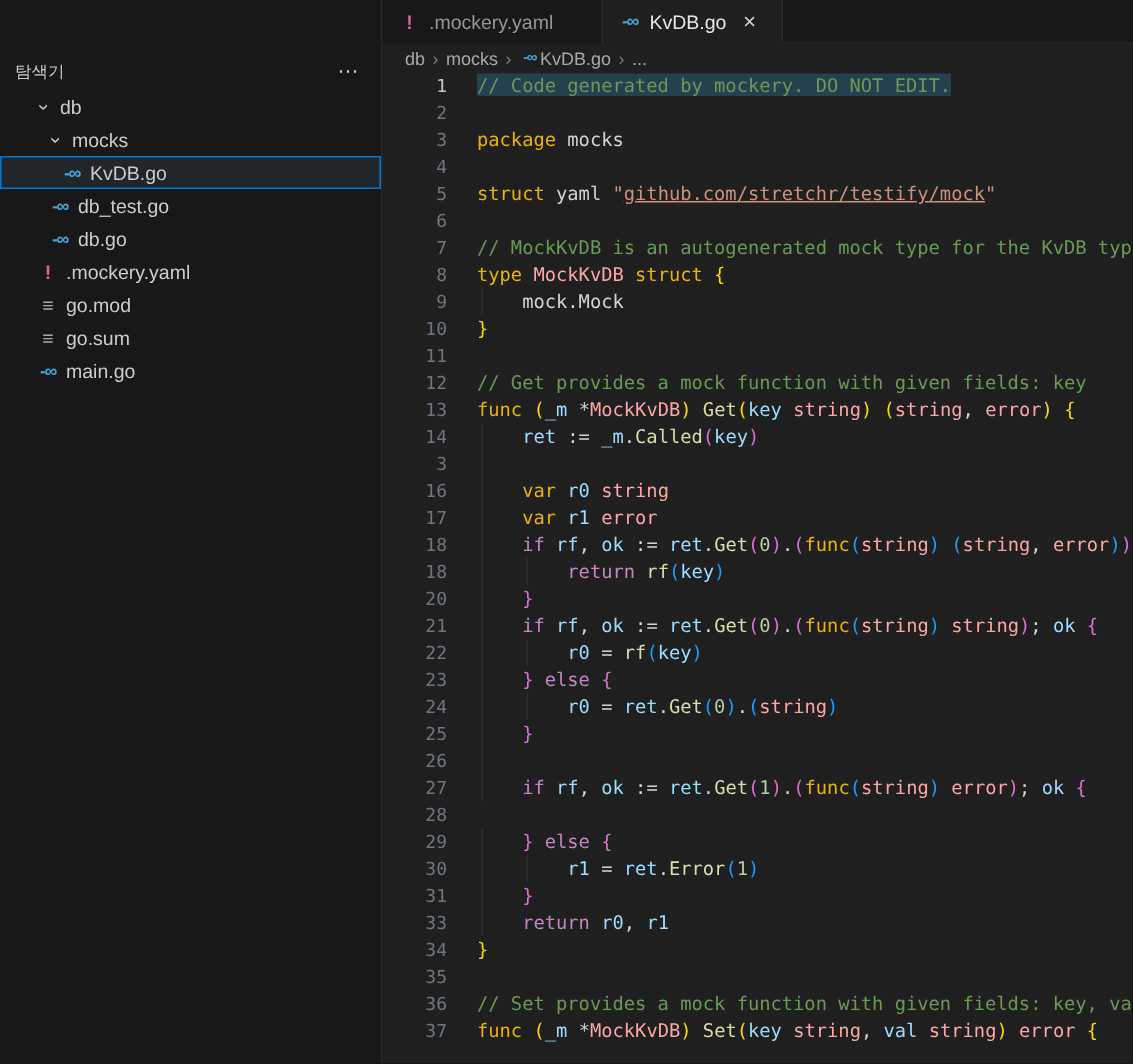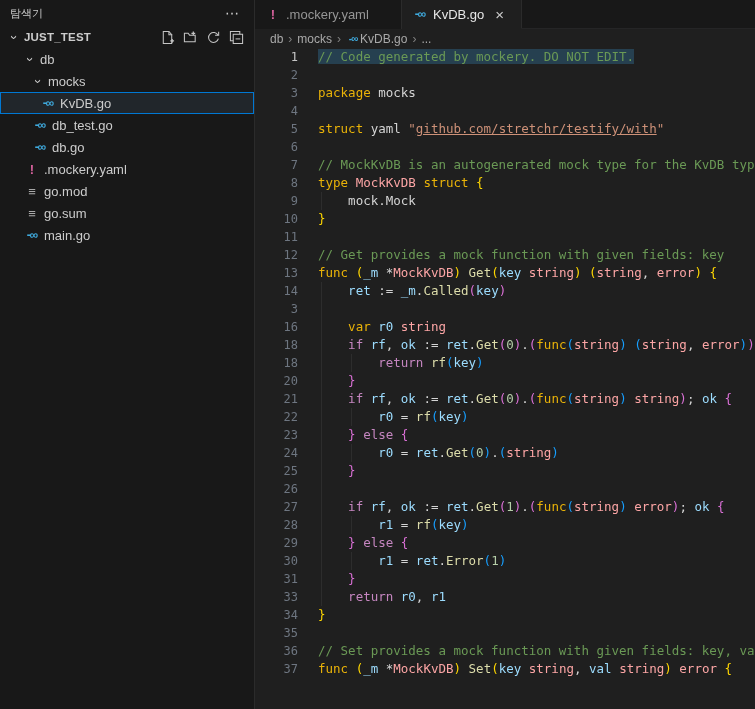--- a/index.html
+++ b/index.html
@@ -7,21 +7,21 @@
   #window {
     position:relative; width:755px; height:709px; overflow:hidden;
     background:#1f1f1f; font-family:"Liberation Sans", sans-serif;
     color:#cccccc; font-size:13px;
   }
   
   #sidebar {
     position:absolute; left:0; top:0; width:255px; height:709px;
     background:#181818; border-right:1px solid #2b2b2b;
   }
-  .sb-header { height:26px; display:flex; align-items:center; padding:0 10px; }
+  .sb-header { height:26px; display:flex; align-items:center; padding:0 10px;margin-top:34px; }
   .sb-title { font-size:11px; color:#cccccc; flex:1; }
   .sb-more { color:#cccccc; font-size:14px; letter-spacing:1px; cursor:pointer; padding:0 4px; }
   .section-row { height:22px; display:flex; align-items:center; padding-left:8px; }
   .section-name { font-weight:bold; font-size:11.5px; color:#cccccc; letter-spacing:.2px; margin-left:4px; flex:1; }
   .section-actions { display:flex; gap:8px; padding-right:10px; }
   .section-actions svg { width:15px; height:15px; stroke:#c5c5c5; fill:none; stroke-width:1.1; cursor:pointer; }
   .chev { display:inline-block; transform:rotate(90deg); font-size:13px; color:#cccccc; width:12px; text-align:center; }
   #tree { width:100%; }
   .trow { height:22px; display:flex; align-items:center; position:relative; cursor:pointer; }
   .trow .label { margin-left:4px; color:#cccccc; white-space:nowrap; }
@@ -69,44 +69,20 @@
 </style>
 </head>
 <body>
 
 <div id="window">
 
   <div id="sidebar">
     <div class="sb-header">
       <span class="sb-title">탐색기</span>
       <span class="sb-more">⋯</span>
-    </div>
-    <div class="section-row">
-      <span class="chev">›</span>
-      <span class="section-name">JUST_TEST</span>
-      <span class="section-actions">
-        <svg viewBox="0 0 16 16">
-            <path d="M9.5 1.5H3.5v13h9V5z"></path>
-            <path d="M9.5 1.5v3.5H13"></path>
-            <path d="M11 11.5h4M13 9.5v4" stroke-width="1.3"></path>
-          </svg>
-        <svg viewBox="0 0 16 16">
-            <path d="M1.5 3.5h4l1.5 2h6v7h-11.5z"></path>
-            <path d="M11 1.5v4M9 3.5h4" stroke-width="1.3"></path>
-          </svg>
-        <svg viewBox="0 0 16 16">
-            <path d="M13.2 9.2a5.3 5.3 0 1 1-.4-3.6"></path>
-            <path d="M13.5 1.8v3.8h-3.8"></path>
-          </svg>
-        <svg viewBox="0 0 16 16">
-            <path d="M4.5 4.5h10v10h-10z"></path>
-            <path d="M4.5 11.5h-3v-10h10v3"></path>
-            <path d="M7 9.5h5"></path>
-          </svg>
-      </span>
     </div>
     <div id="tree">
         <div class="trow" style="padding-left: 24px;">
           <span class="chev">›</span>
           <span class="label">db</span>
         </div>
         <div class="trow" style="padding-left: 32px;">
           <span class="chev">›</span>
           <span class="label">mocks</span>
         </div>
@@ -170,43 +146,44 @@
       <span class="bc-item">
         <span>...</span>
       </span>
     </div>
 
   <div id="editor">
       <div class="line cur"><span class="ln">1</span><span class="lc"><span class="selband"><span class="cm">// Code generated by mockery. DO NOT EDIT.</span></span></span></div>
       <div class="line"><span class="ln">2</span><span class="lc"></span></div>
       <div class="line"><span class="ln">3</span><span class="lc"><span class="kw">package</span><span class="pl"> mocks</span></span></div>
       <div class="line"><span class="ln">4</span><span class="lc"></span></div>
-      <div class="line"><span class="ln">5</span><span class="lc"><span class="kw">struct</span><span class="pl"> yaml </span><span class="st">"</span><span class="stl">github.com/stretchr/testify/with</span><span class="st">"</span></span></div>
+      <div class="line"><span class="ln">5</span><span class="lc"><span class="kw">struct</span><span class="pl"> yaml </span><span class="st">"</span><span class="stl">github.com/stretchr/testify/mock</span><span class="st">"</span></span></div>
       <div class="line"><span class="ln">6</span><span class="lc"></span></div>
       <div class="line"><span class="ln">7</span><span class="lc"><span class="cm">// MockKvDB is an autogenerated mock type for the KvDB type</span></span></div>
       <div class="line"><span class="ln">8</span><span class="lc"><span class="kw">type</span><span class="pl"> </span><span class="typ">MockKvDB</span><span class="pl"> </span><span class="kw">struct</span><span class="pl"> </span><span class="b1">{</span></span></div>
       <div class="line"><span class="ln">9</span><span class="lc"><span class="guide" style="left: calc(0ch + 3px);"></span><span class="pl">    mock.Mock</span></span></div>
       <div class="line"><span class="ln">10</span><span class="lc"><span class="b1">}</span></span></div>
       <div class="line"><span class="ln">11</span><span class="lc"></span></div>
       <div class="line"><span class="ln">12</span><span class="lc"><span class="cm">// Get provides a mock function with given fields: key</span></span></div>
       <div class="line"><span class="ln">13</span><span class="lc"><span class="kw">func</span><span class="pl"> </span><span class="b1">(</span><span class="vr">_m</span><span class="pl"> *</span><span class="typ">MockKvDB</span><span class="b1">)</span><span class="pl"> </span><span class="fn">Get</span><span class="b1">(</span><span class="vr">key</span><span class="pl"> </span><span class="typ">string</span><span class="b1">)</span><span class="pl"> </span><span class="b1">(</span><span class="typ">string</span><span class="pl">, </span><span class="typ">error</span><span class="b1">)</span><span class="pl"> </span><span class="b1">{</span></span></div>
       <div class="line"><span class="ln">14</span><span class="lc"><span class="guide" style="left: calc(0ch + 3px);"></span><span class="pl">    </span><span class="vr">ret</span><span class="pl"> := </span><span class="vr">_m</span><span class="pl">.</span><span class="fn">Called</span><span class="b2">(</span><span class="vr">key</span><span class="b2">)</span></span></div>
       <div class="line"><span class="ln">3</span><span class="lc"><span class="guide" style="left: calc(0ch + 3px);"></span></span></div>
       <div class="line"><span class="ln">16</span><span class="lc"><span class="guide" style="left: calc(0ch + 3px);"></span><span class="pl">    </span><span class="kw">var</span><span class="pl"> </span><span class="vr">r0</span><span class="pl"> </span><span class="typ">string</span></span></div>
+      <div class="line"><span class="ln">17</span><span class="lc"><span class="guide" style="left: calc(0ch + 3px);"></span><span class="pl">    </span><span class="kw">var</span><span class="pl"> </span><span class="vr">r1</span><span class="pl"> </span><span class="typ">error</span></span></div>
       <div class="line"><span class="ln">18</span><span class="lc"><span class="guide" style="left: calc(0ch + 3px);"></span><span class="pl">    </span><span class="ctl">if</span><span class="pl"> </span><span class="vr">rf</span><span class="pl">, </span><span class="vr">ok</span><span class="pl"> := </span><span class="vr">ret</span><span class="pl">.</span><span class="fn">Get</span><span class="b2">(</span><span class="nm">0</span><span class="b2">)</span><span class="pl">.</span><span class="b2">(</span><span class="kw">func</span><span class="b3">(</span><span class="typ">string</span><span class="b3">)</span><span class="pl"> </span><span class="b3">(</span><span class="typ">string</span><span class="pl">, </span><span class="typ">error</span><span class="b3">)</span><span class="b2">)</span><span class="pl">; </span></span></div>
       <div class="line"><span class="ln">18</span><span class="lc"><span class="guide" style="left: calc(0ch + 3px);"></span><span class="guide" style="left: calc(4ch + 3px);"></span><span class="pl">        </span><span class="ctl">return</span><span class="pl"> </span><span class="fn">rf</span><span class="b3">(</span><span class="vr">key</span><span class="b3">)</span></span></div>
       <div class="line"><span class="ln">20</span><span class="lc"><span class="guide" style="left: calc(0ch + 3px);"></span><span class="pl">    </span><span class="b2">}</span></span></div>
       <div class="line"><span class="ln">21</span><span class="lc"><span class="guide" style="left: calc(0ch + 3px);"></span><span class="pl">    </span><span class="ctl">if</span><span class="pl"> </span><span class="vr">rf</span><span class="pl">, </span><span class="vr">ok</span><span class="pl"> := </span><span class="vr">ret</span><span class="pl">.</span><span class="fn">Get</span><span class="b2">(</span><span class="nm">0</span><span class="b2">)</span><span class="pl">.</span><span class="b2">(</span><span class="kw">func</span><span class="b3">(</span><span class="typ">string</span><span class="b3">)</span><span class="pl"> </span><span class="typ">string</span><span class="b2">)</span><span class="pl">; </span><span class="vr">ok</span><span class="pl"> </span><span class="b2">{</span></span></div>
       <div class="line"><span class="ln">22</span><span class="lc"><span class="guide" style="left: calc(0ch + 3px);"></span><span class="guide" style="left: calc(4ch + 3px);"></span><span class="pl">        </span><span class="vr">r0</span><span class="pl"> = </span><span class="fn">rf</span><span class="b3">(</span><span class="vr">key</span><span class="b3">)</span></span></div>
       <div class="line"><span class="ln">23</span><span class="lc"><span class="guide" style="left: calc(0ch + 3px);"></span><span class="pl">    </span><span class="b2">}</span><span class="pl"> </span><span class="ctl">else</span><span class="pl"> </span><span class="b2">{</span></span></div>
       <div class="line"><span class="ln">24</span><span class="lc"><span class="guide" style="left: calc(0ch + 3px);"></span><span class="guide" style="left: calc(4ch + 3px);"></span><span class="pl">        </span><span class="vr">r0</span><span class="pl"> = </span><span class="vr">ret</span><span class="pl">.</span><span class="fn">Get</span><span class="b3">(</span><span class="nm">0</span><span class="b3">)</span><span class="pl">.</span><span class="b3">(</span><span class="typ">string</span><span class="b3">)</span></span></div>
       <div class="line"><span class="ln">25</span><span class="lc"><span class="guide" style="left: calc(0ch + 3px);"></span><span class="pl">    </span><span class="b2">}</span></span></div>
       <div class="line"><span class="ln">26</span><span class="lc"><span class="guide" style="left: calc(0ch + 3px);"></span></span></div>
       <div class="line"><span class="ln">27</span><span class="lc"><span class="guide" style="left: calc(0ch + 3px);"></span><span class="pl">    </span><span class="ctl">if</span><span class="pl"> </span><span class="vr">rf</span><span class="pl">, </span><span class="vr">ok</span><span class="pl"> := </span><span class="vr">ret</span><span class="pl">.</span><span class="fn">Get</span><span class="b2">(</span><span class="nm">1</span><span class="b2">)</span><span class="pl">.</span><span class="b2">(</span><span class="kw">func</span><span class="b3">(</span><span class="typ">string</span><span class="b3">)</span><span class="pl"> </span><span class="typ">error</span><span class="b2">)</span><span class="pl">; </span><span class="vr">ok</span><span class="pl"> </span><span class="b2">{</span></span></div>
-      <div class="line"><span class="ln">28</span><span class="lc"><span class="guide" style="left: calc(0ch + 3px);"></span><span class="guide" style="left: calc(4ch + 3px);"></span><span class="pl">        </span><span class="vr">r1</span><span class="pl"> = </span><span class="fn">rf</span><span class="b3">(</span><span class="vr">key</span><span class="b3">)</span></span></div>
+      <div class="line"><span class="ln">28</span></div>
       <div class="line"><span class="ln">29</span><span class="lc"><span class="guide" style="left: calc(0ch + 3px);"></span><span class="pl">    </span><span class="b2">}</span><span class="pl"> </span><span class="ctl">else</span><span class="pl"> </span><span class="b2">{</span></span></div>
       <div class="line"><span class="ln">30</span><span class="lc"><span class="guide" style="left: calc(0ch + 3px);"></span><span class="guide" style="left: calc(4ch + 3px);"></span><span class="pl">        </span><span class="vr">r1</span><span class="pl"> = </span><span class="vr">ret</span><span class="pl">.</span><span class="fn">Error</span><span class="b3">(</span><span class="nm">1</span><span class="b3">)</span></span></div>
       <div class="line"><span class="ln">31</span><span class="lc"><span class="guide" style="left: calc(0ch + 3px);"></span><span class="pl">    </span><span class="b2">}</span></span></div>
       <div class="line"><span class="ln">33</span><span class="lc"><span class="guide" style="left: calc(0ch + 3px);"></span><span class="pl">    </span><span class="ctl">return</span><span class="pl"> </span><span class="vr">r0</span><span class="pl">, </span><span class="vr">r1</span></span></div>
       <div class="line"><span class="ln">34</span><span class="lc"><span class="b1">}</span></span></div>
       <div class="line"><span class="ln">35</span><span class="lc"></span></div>
       <div class="line"><span class="ln">36</span><span class="lc"><span class="cm">// Set provides a mock function with given fields: key, val</span></span></div>
       <div class="line"><span class="ln">37</span><span class="lc"><span class="kw">func</span><span class="pl"> </span><span class="b1">(</span><span class="vr">_m</span><span class="pl"> *</span><span class="typ">MockKvDB</span><span class="b1">)</span><span class="pl"> </span><span class="fn">Set</span><span class="b1">(</span><span class="vr">key</span><span class="pl"> </span><span class="typ">string</span><span class="pl">, </span><span class="vr">val</span><span class="pl"> </span><span class="typ">string</span><span class="b1">)</span><span class="pl"> </span><span class="typ">error</span><span class="pl"> </span><span class="b1">{</span></span></div>
     </div>
 

